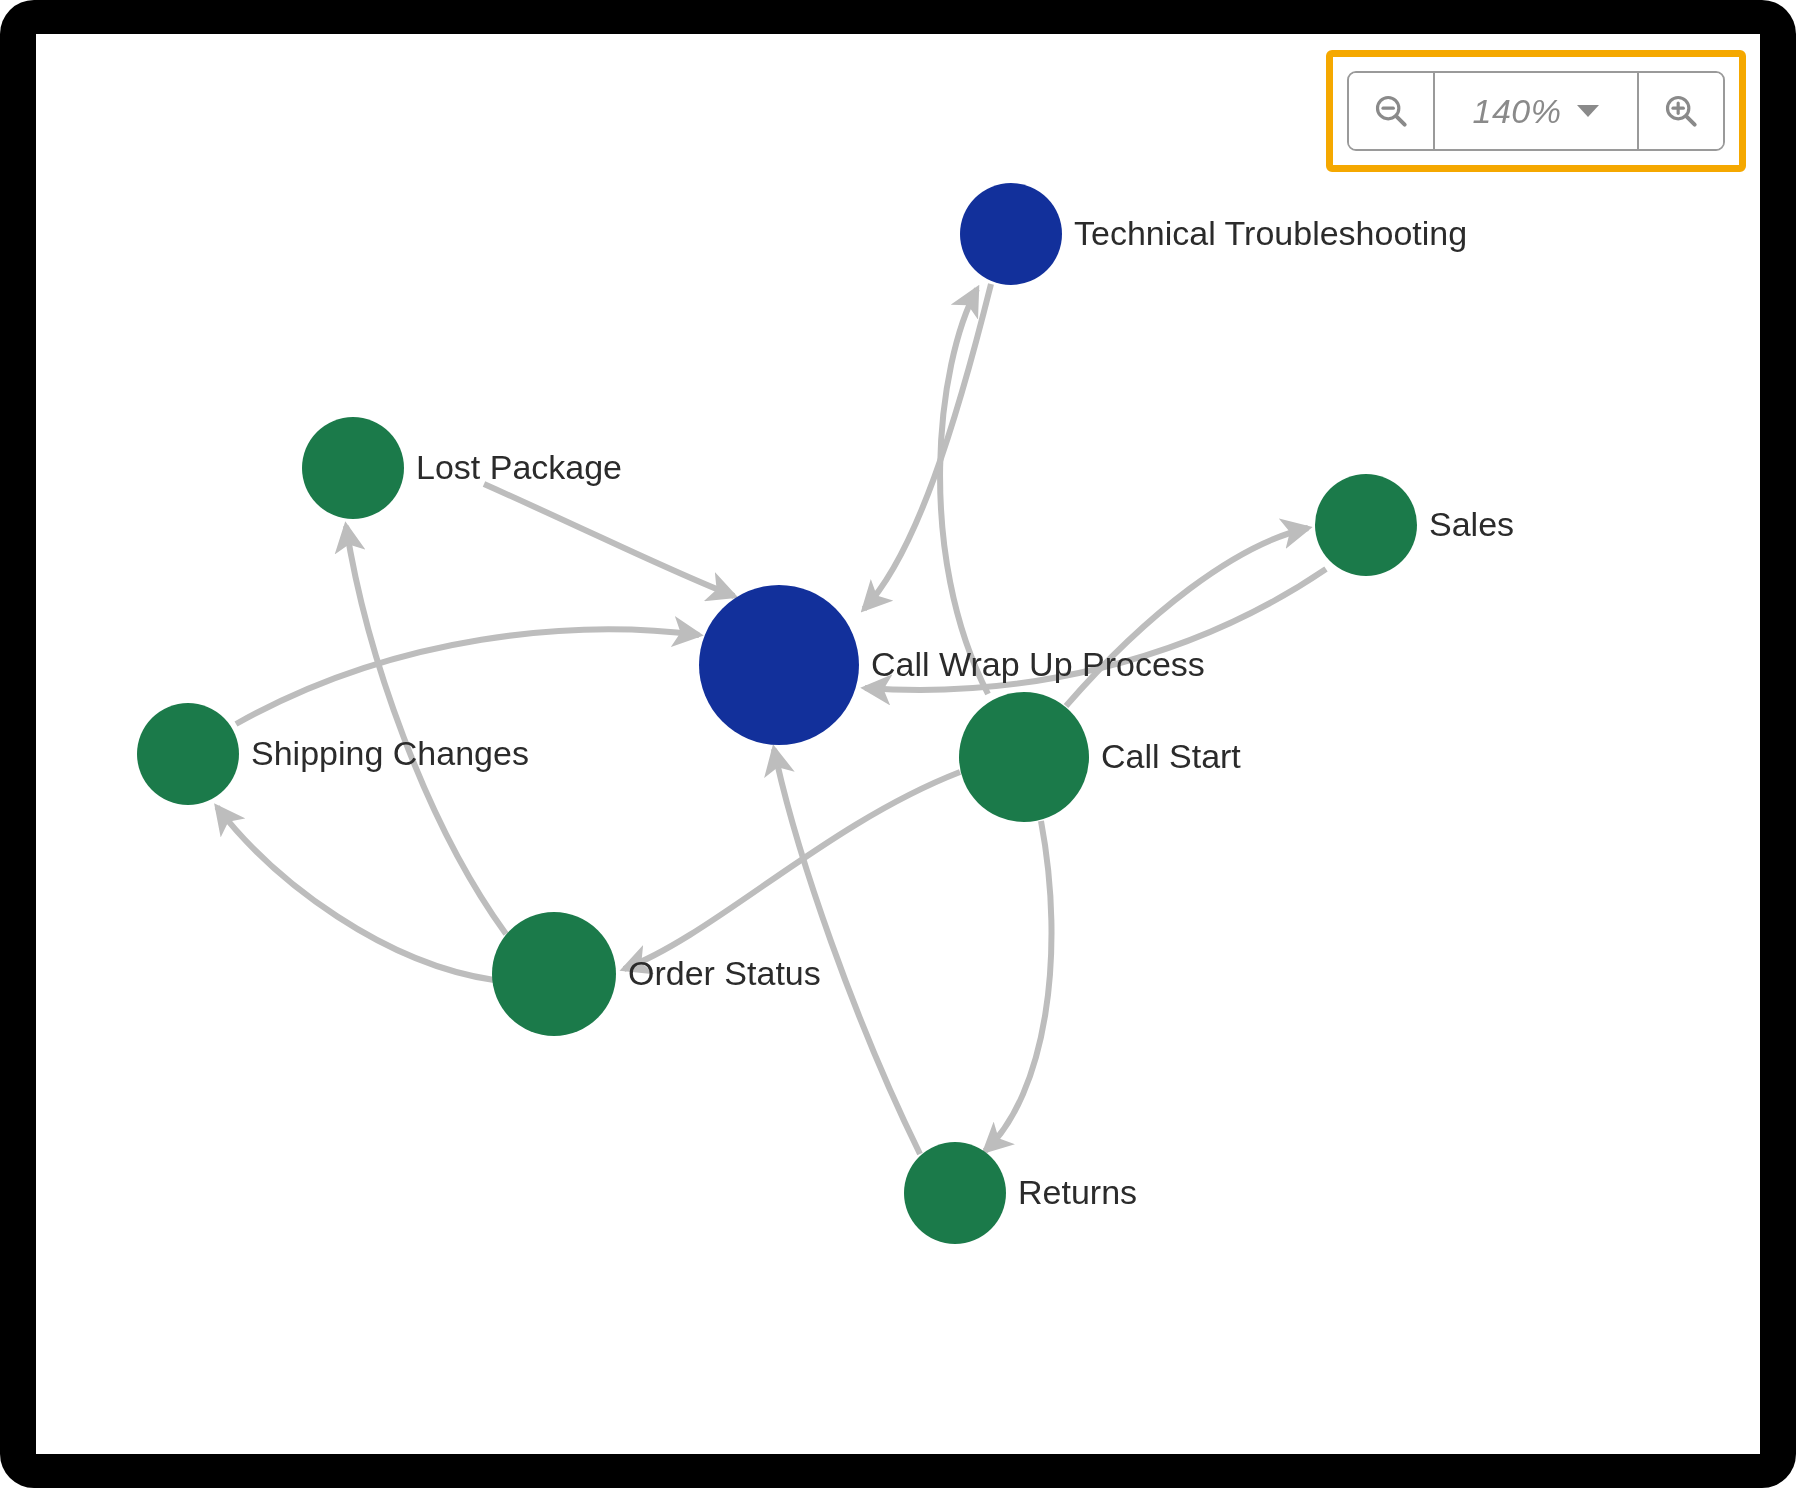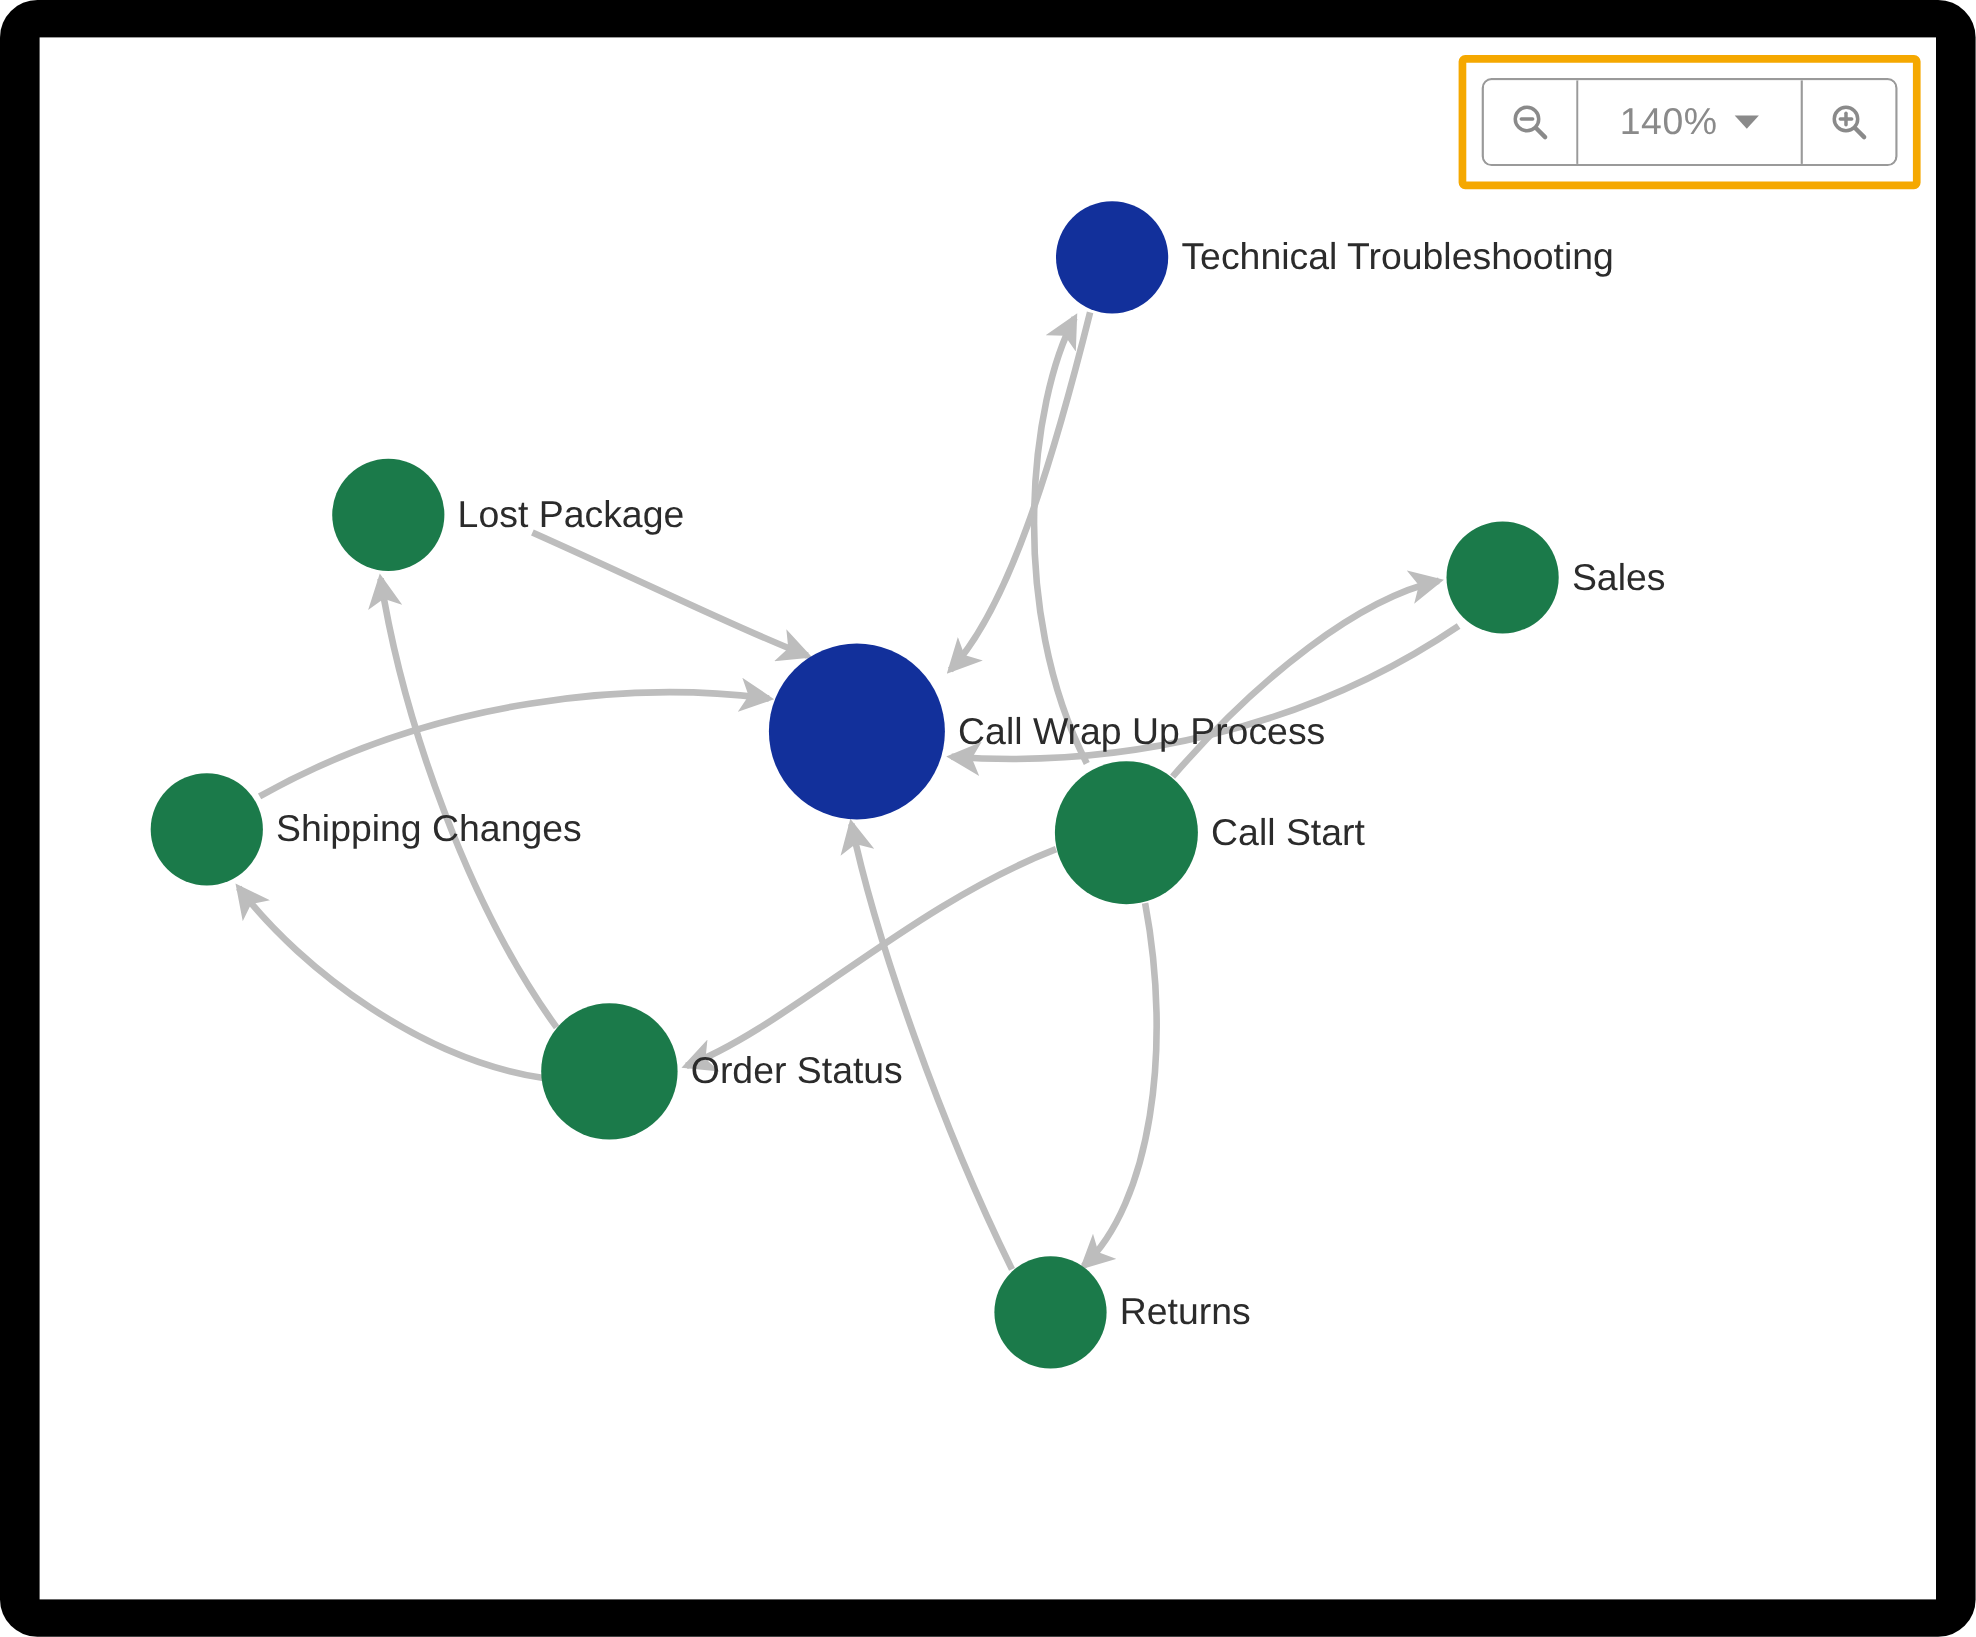--- a/index.html
+++ b/index.html
@@ -70,20 +70,21 @@
   }
   #zoom-level-select {
     display: flex;
     align-items: center;
     justify-content: center;
     gap: 16px;
     padding: 0 26px;
     background: #ffffff;
     cursor: pointer;
     min-width: 150px;
+    font-style: italic;
   }
   #zoom-level-value {
     font-size: 34px;
     color: #8a8a8a;
     letter-spacing: 0.5px;
     font-family: "Liberation Sans", sans-serif;
   }
   .caret {
     width: 0; height: 0;
     border-left: 11px solid transparent;

